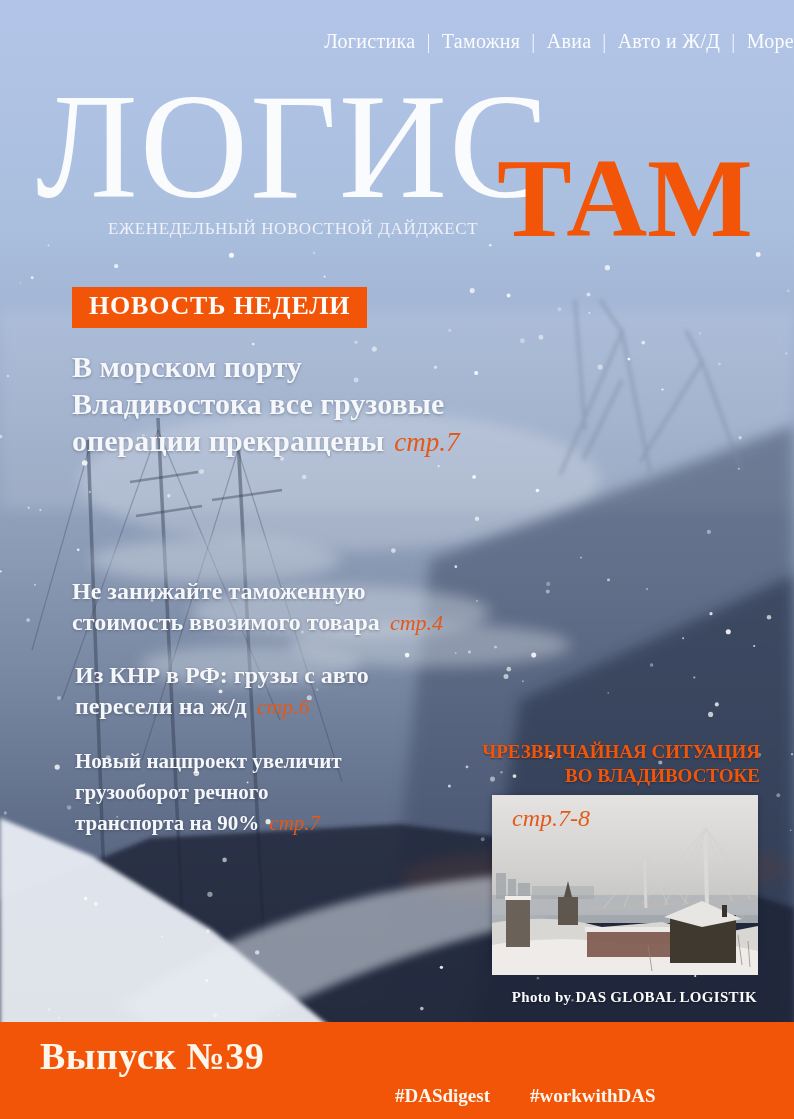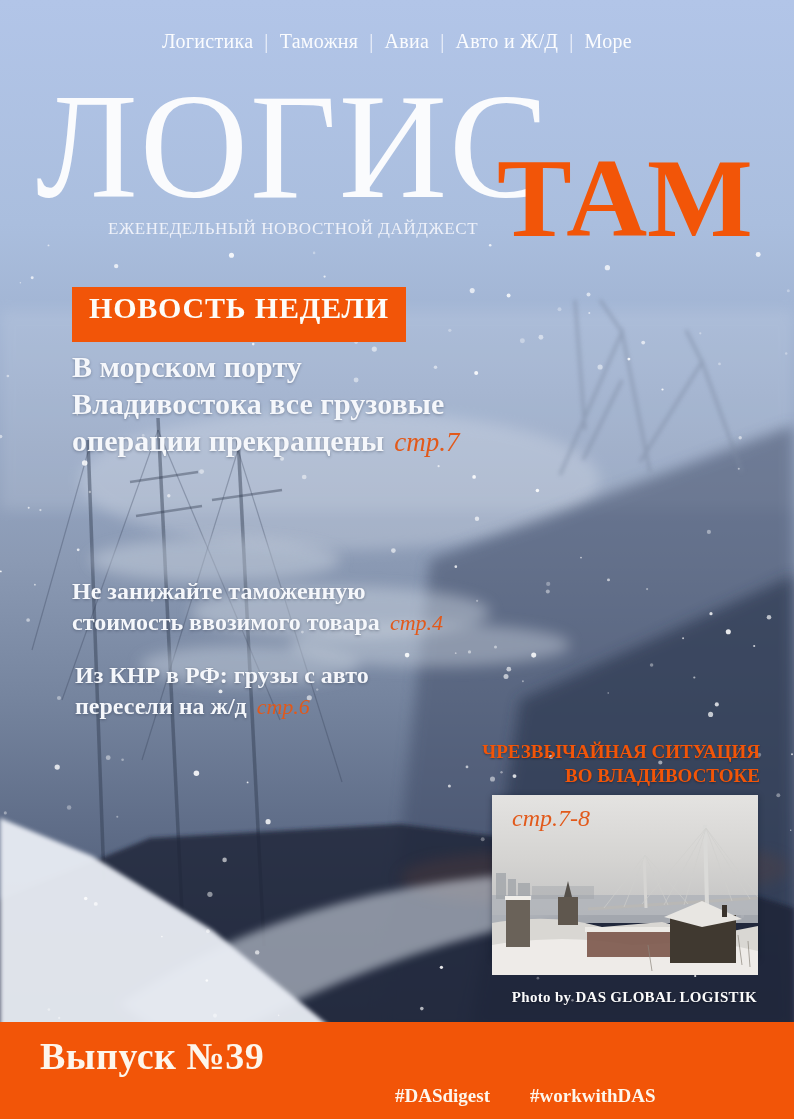--- a/index.html
+++ b/index.html
@@ -6,36 +6,36 @@
   .page{
     position:relative;width:794px;height:1119px;overflow:hidden;
     font-family:"Liberation Serif","DejaVu Serif",serif;
     background:linear-gradient(180deg,
       #b2c5e8 0%, #aabede 20%, #9badcb 35%, #8b9ab4 50%,
       #76859f 62%, #5f6d88 74%, #4a566f 86%, #333e55 100%);
   }
   .scene{position:absolute;left:0;top:0;width:794px;height:1119px;}
 
   
-  .nav{position:absolute;top:30px;left:0;width:794px;text-align:center;
+  .nav{position:absolute;top:30px;left:0;width:794px;text-align:right;
        color:#fbfcfe;font-size:20px;letter-spacing:.3px;}
   .nav-sep{margin:0 11px;opacity:.85;}
   .nav-sep::before{content:"|";}
 
   
   .logo-primary{position:absolute;left:36px;top:71px;font-size:150px;line-height:1;
       letter-spacing:2px;color:#fafbfd;font-weight:400;}
   .logo-secondary{position:absolute;left:497px;top:142px;font-size:112px;line-height:1;
       color:#f25508;font-weight:700;}
   .tagline{position:absolute;left:108px;top:219px;font-size:17px;
       letter-spacing:.6px;color:#eef1f9;}
 
   
   .badge{position:absolute;left:72px;top:287px;background:#f25508;color:#fdfcf8;
-      font-size:30px;font-weight:700;letter-spacing:.8px;padding:4px 17px 17px 17px;}
+      font-size:26px;font-weight:700;letter-spacing:.8px;padding:4px 17px 7px 17px;}
 
   
   .headline{position:absolute;color:#f5f7fb;font-weight:700;
       text-shadow:0 1px 3px rgba(25,35,55,.35);}
   .h-text{white-space:pre-line;}
   .pageref{font-weight:400;font-style:italic;color:#e2591a;
       text-shadow:none;margin-left:10px;}
   .h1{left:72px;top:348px;width:480px;font-size:30px;line-height:37px;}
   .h1 .pageref{font-size:27px;}
   .h2{left:72px;top:500px;width:460px;font-size:24px;line-height:31px;}
@@ -287,20 +287,25 @@
 операции прекращены</span><span class="pageref">стр.7</span>
   </div>
   <div class="headline h3">
     <span class="h-text">Не занижайте таможенную
 стоимость ввозимого товара</span><span class="pageref">стр.4</span>
   </div>
   <div class="headline h4">
     <span class="h-text">Из КНР в РФ: грузы с авто
 пересели на ж/д</span><span class="pageref">стр.6</span>
   </div>
+  <div class="headline h5">
+    <span class="h-text">Новый нацпроект увеличит
+грузооборот речного
+транспорта на 90%</span><span class="pageref">стр.7</span>
+  </div>
 
   <div class="emergency-title">ЧРЕЗВЫЧАЙНАЯ СИТУАЦИЯ
 ВО ВЛАДИВОСТОКЕ</div>
 
   <div class="inset-photo">
     <svg viewBox="0 0 266 180" width="266" height="180" xmlns="http://www.w3.org/2000/svg" aria-hidden="true">
       <defs>
         <linearGradient id="psky" x1="0" y1="0" x2="0" y2="1">
           <stop offset="0%" stop-color="#e4e3e1"></stop>
           <stop offset="55%" stop-color="#d4d3d1"></stop>

